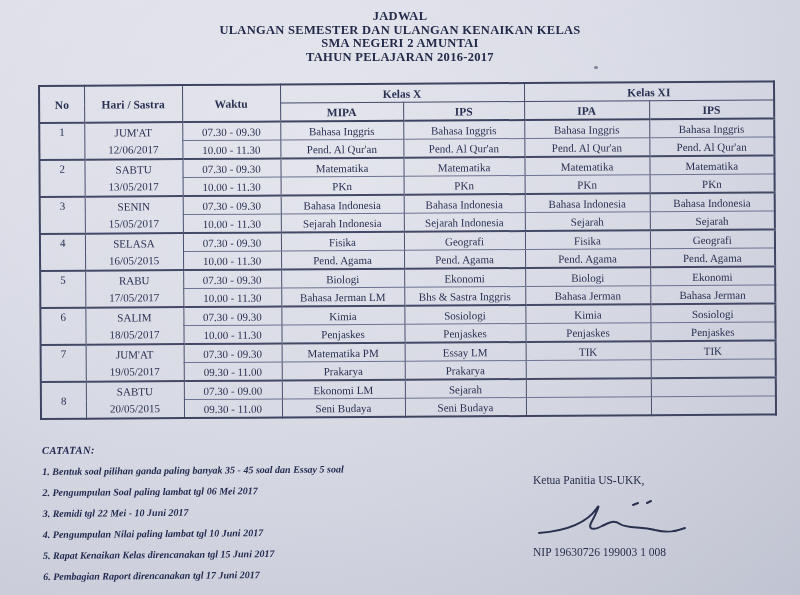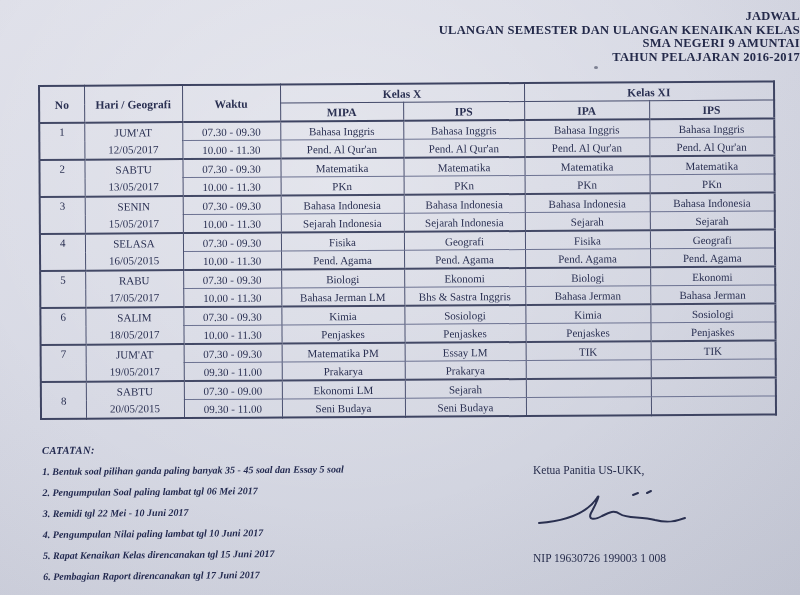--- a/index.html
+++ b/index.html
@@ -6,21 +6,21 @@
   .page {
     position:relative; width:800px; height:595px; overflow:hidden;
     font-family:"Liberation Serif", serif;
     background:
       radial-gradient(ellipse at 42% 30%, rgba(255,255,255,0.28) 0%, rgba(255,255,255,0) 55%, rgba(20,25,60,0.07) 100%),
       linear-gradient(155deg, #e0e1ea 0%, #d7d9e4 45%, #cdd0dc 100%);
     color:#282e4d;
   }
   .doc-title {
     position:absolute; top:10px; left:0; width:100%;
-    text-align:right; font-weight:bold; font-size:12.5px; line-height:13.5px;
+    text-align:center; font-weight:bold; font-size:12.5px; line-height:13.5px;
     letter-spacing:0.3px; color:#242a4a;
   }
   .speck { position:absolute; left:594px; top:66px; width:4px; height:3px;
     background:#4a4f66; border-radius:50%; opacity:.65; }
 
   table.schedule {
     position:absolute; top:85px; left:38px; width:735px;
     border-collapse:collapse; table-layout:fixed;
     transform:rotate(-0.35deg); transform-origin:0 0;
     border:2px solid #3e4462;
@@ -42,70 +42,70 @@
   .notes {
     position:absolute; left:42px; top:444px; width:440px;
     transform:rotate(-0.5deg); transform-origin:0 0;
     font-style:italic; font-weight:bold; font-size:10px; line-height:13px;
     color:#232a50;
   }
   .notes .note-title { font-size:10.5px; letter-spacing:.4px; }
   .notes .note-item { margin-top:8px; }
 
   .sig { position:absolute; left:533px; top:434px; font-size:11.5px; color:#272d4c; }
-  .sig .role { margin-top:30px; }
+  .sig .role { margin-top:40px; }
   .sig svg { display:block; margin:6px 0 2px 2px; }
-  .sig .nip { margin-top:18px; }
+  .sig .nip { margin-top:2px; }
 </style>
 </head>
 <body>
 
 <div class="page">
 
   <div class="doc-title">
     <div>JADWAL</div>
     <div>ULANGAN SEMESTER DAN  ULANGAN KENAIKAN KELAS</div>
-    <div>SMA NEGERI 9 AMUNTAI</div>
+    <div>SMA NEGERI 2 AMUNTAI</div>
     <div>TAHUN PELAJARAN 2016-2017</div>
   </div>
 
   <div class="speck"></div>
 
   <table class="schedule">
     <colgroup>
       <col style="width:45px">
         <col style="width:98px">
         <col style="width:98px">
       <col style="width:123px">
         <col style="width:121px">
         <col style="width:125px">
         <col style="width:125px">
     </colgroup>
     <thead>
       <tr>
         <th rowspan="2">No</th>
-        <th rowspan="2">Hari / Geografi</th>
+        <th rowspan="2">Hari / Sastra</th>
         <th rowspan="2">Waktu</th>
         <th colspan="2">Kelas X</th>
         <th colspan="2">Kelas XI</th>
       </tr>
       <tr class="subhead">
         <th>MIPA</th>
         <th>IPS</th>
         <th>IPA</th>
         <th>IPS</th>
       </tr>
     </thead>
     <tbody>
 
       <tr class="day-start">
         <td class="no-cell" rowspan="2">1</td>
         <td class="day-cell" rowspan="2">
           <div>JUM'AT</div>
-          <div>12/05/2017</div>
+          <div>12/06/2017</div>
         </td>
         <td>07.30 - 09.30</td>
         <td>Bahasa Inggris</td>
         <td>Bahasa Inggris</td>
         <td>Bahasa Inggris</td>
         <td>Bahasa Inggris</td>
       </tr>
       <tr>
         <td>10.00 - 11.30</td>
         <td>Pend. Al Qur'an</td>

